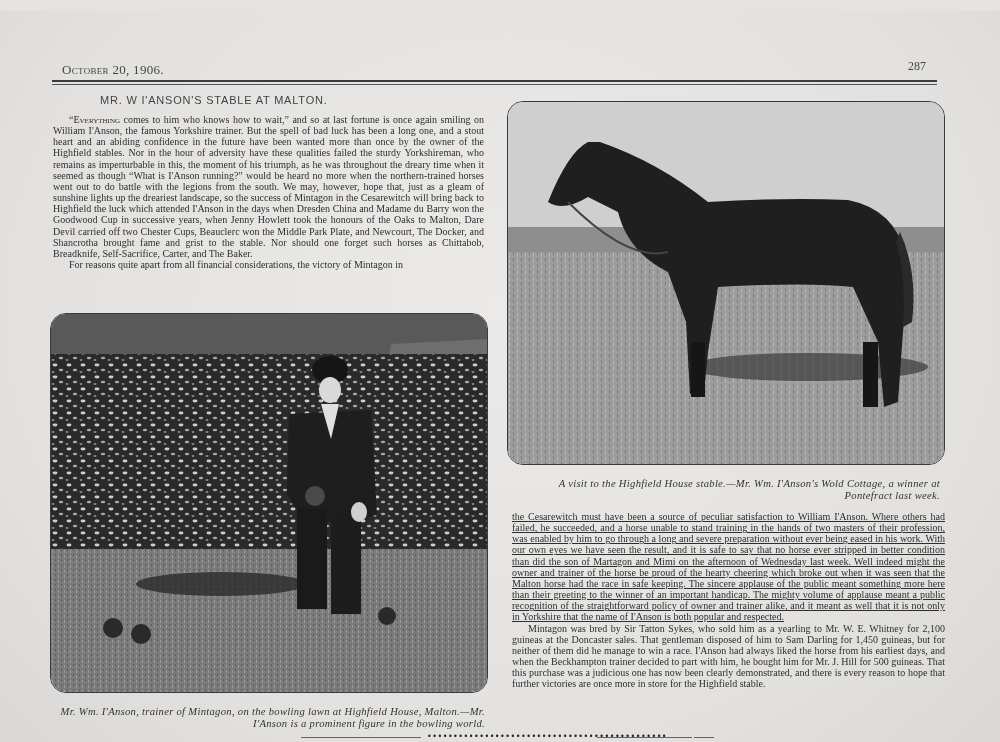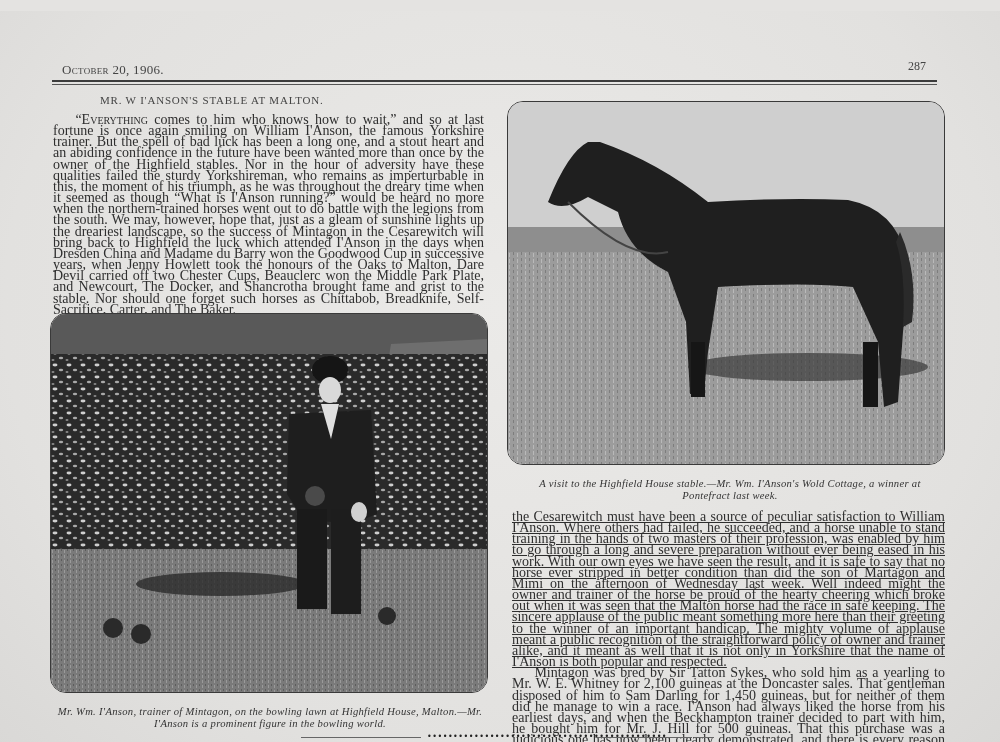--- a/index.html
+++ b/index.html
@@ -20,43 +20,43 @@
     font-family: "Liberation Serif", serif;
   }
   .masthead .date { position: absolute; left: 2px; top: 3px; font-size: 13px; font-variant: small-caps; letter-spacing: 0.3px; color: #444; }
   .masthead .title { position: absolute; left: 237px; top: 3px; font-size: 13.5px; letter-spacing: 0.6px; color: #3a3a3a; }
   .masthead .pageno { position: absolute; right: 10px; top: 0px; font-size: 12px; color: #444; }
   .rule1 { position: absolute; left: 52px; top: 69px; width: 885px; height: 2px; background: #3c3c3c; }
   .rule2 { position: absolute; left: 52px; top: 73px; width: 885px; height: 1px; background: #555; }
 
   .headline {
     position: absolute; left: 100px; top: 83px; width: 360px;
-    font-family: Liberation Serif, serif; font-size: 11px; letter-spacing: 0.8px; color: #444;
+    font-family: Liberation Sans, sans-serif; font-size: 11px; letter-spacing: 0.8px; color: #444;
   }
 
   .col-text {
     position: absolute;
     font-family: "Liberation Serif", serif;
-    font-size: 14px; line-height: 11.15px; text-align: justify; color: #2e2e2e;
+    font-size: 10px; line-height: 11.15px; text-align: justify; color: #2e2e2e;
   }
   .col-text p { margin: 0; text-indent: 1.6em; }
   .col-text p.noindent { text-indent: 0; text-decoration: underline; }
   .col-text .sc { font-variant: small-caps; }
   #left-text { left: 53px; top: 103px; width: 431px; }
   #right-text { left: 512px; top: 500px; width: 433px; }
 
   .photo {
     position: absolute; border: 1.5px solid #3a3a3a; border-radius: 16px; overflow: hidden;
   }
   #photo-left { left: 50px; top: 302px; width: 436px; height: 378px; }
   #photo-right { left: 507px; top: 90px; width: 436px; height: 362px; }
 
   .caption {
     position: absolute; font-family: "Liberation Serif", serif; font-style: italic;
-    font-size: 10.6px; line-height: 12px; text-align: center; color: #333; letter-spacing: 0.3px;
+    font-size: 10.6px; line-height: 12px; text-align: right; color: #333; letter-spacing: 0.3px;
   }
   #caption-left { left: 55px; top: 695px; width: 430px; }
   #caption-right { left: 520px; top: 467px; width: 420px; }
 
   .footer-rule {
     position: absolute; top: 726px; height: 1px; background: #666;
   }
   .footer-dots {
     position: absolute; left: 427px; top: 721px; font-size: 8px; letter-spacing: 0.5px; color: #222;
     font-family: "DejaVu Sans", sans-serif;
@@ -71,20 +71,21 @@
     <span class="date">October 20, 1906.</span>
     <span class="pageno">287</span>
   </div>
   <div class="rule1"></div>
   <div class="rule2"></div>
 
   <div class="headline">MR. W  I'ANSON'S STABLE AT MALTON.</div>
 
   <div class="col-text" id="left-text">
     <p><span class="sc">“Everything</span><span> comes to him who knows how to wait,” and so at last fortune is once again smiling on William I'Anson, the famous Yorkshire trainer.  But the spell of bad luck has been a long one, and a stout heart and an abiding confidence in the future have been wanted more than once by the owner of the Highfield stables.  Nor in the hour of adversity have these qualities failed the sturdy Yorkshireman, who remains as imperturbable in this, the moment of his triumph, as he was throughout the dreary time when it seemed as though “What is I'Anson running?” would be heard no more when the northern-trained horses went out to do battle with the legions from the south.  We may, however, hope that, just as a gleam of sunshine lights up the dreariest landscape, so the success of Mintagon in the Cesarewitch will bring back to Highfield the luck which attended I'Anson in the days when Dresden China and Madame du Barry won the Goodwood Cup in successive years, when Jenny Howlett took the honours of the Oaks to Malton, Dare Devil carried off two Chester Cups, Beauclerc won the Middle Park Plate, and Newcourt, The Docker, and Shancrotha brought fame and grist to the stable.  Nor should one forget such horses as Chittabob, Breadknife, Self-Sacrifice, Carter, and The Baker.</span></p>
+    <p>For reasons quite apart from all financial considerations, the victory of Mintagon in</p>
   </div>
 
   <div class="photo" id="photo-left">
     <svg width="436" height="378" viewBox="0 0 436 378">
       <defs>
         <pattern id="leaves" width="14" height="12" patternUnits="userSpaceOnUse">
           <rect width="14" height="12" fill="#2a2a2a"></rect>
           <ellipse cx="4" cy="3" rx="2.5" ry="1.4" fill="#cfcfcf"></ellipse>
           <ellipse cx="10" cy="8" rx="2.2" ry="1.2" fill="#a9a9a9"></ellipse>
           <ellipse cx="2" cy="10" rx="1.5" ry="1" fill="#888"></ellipse>

